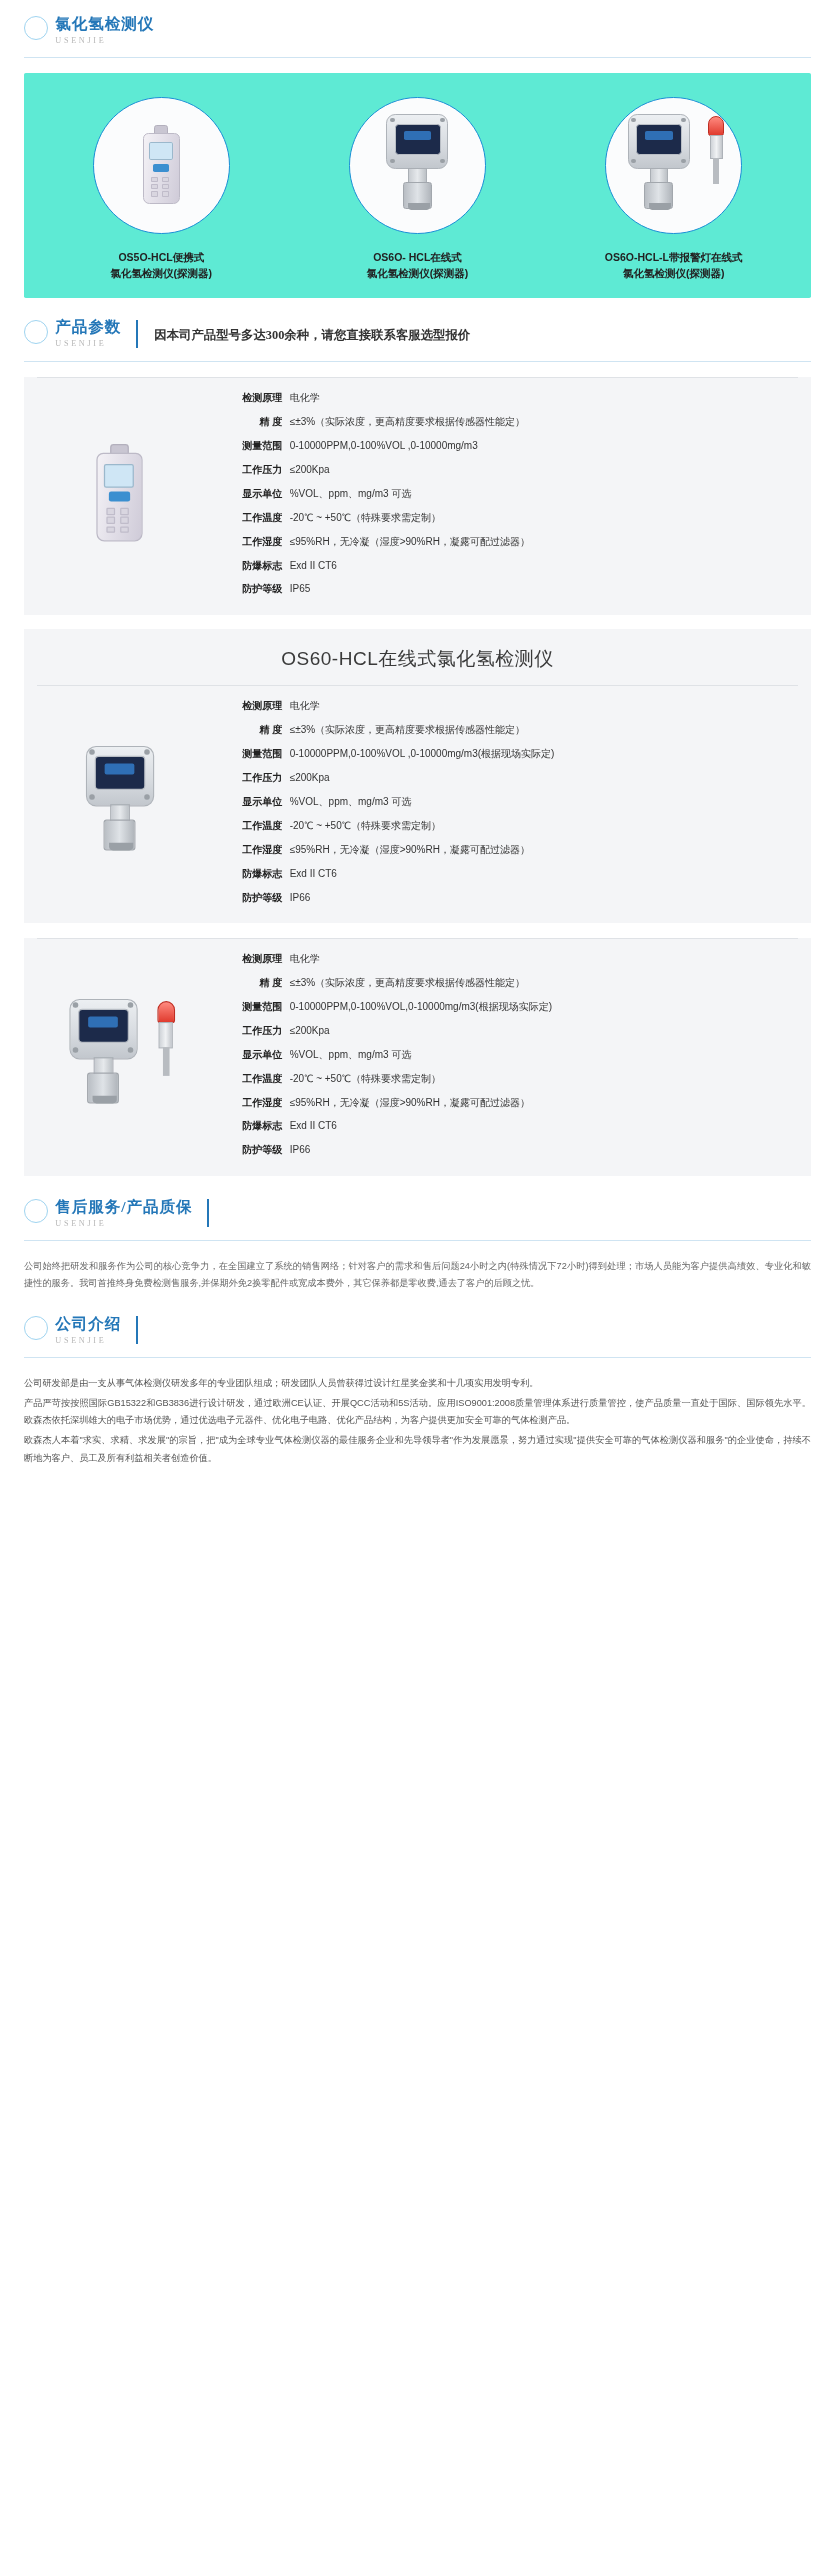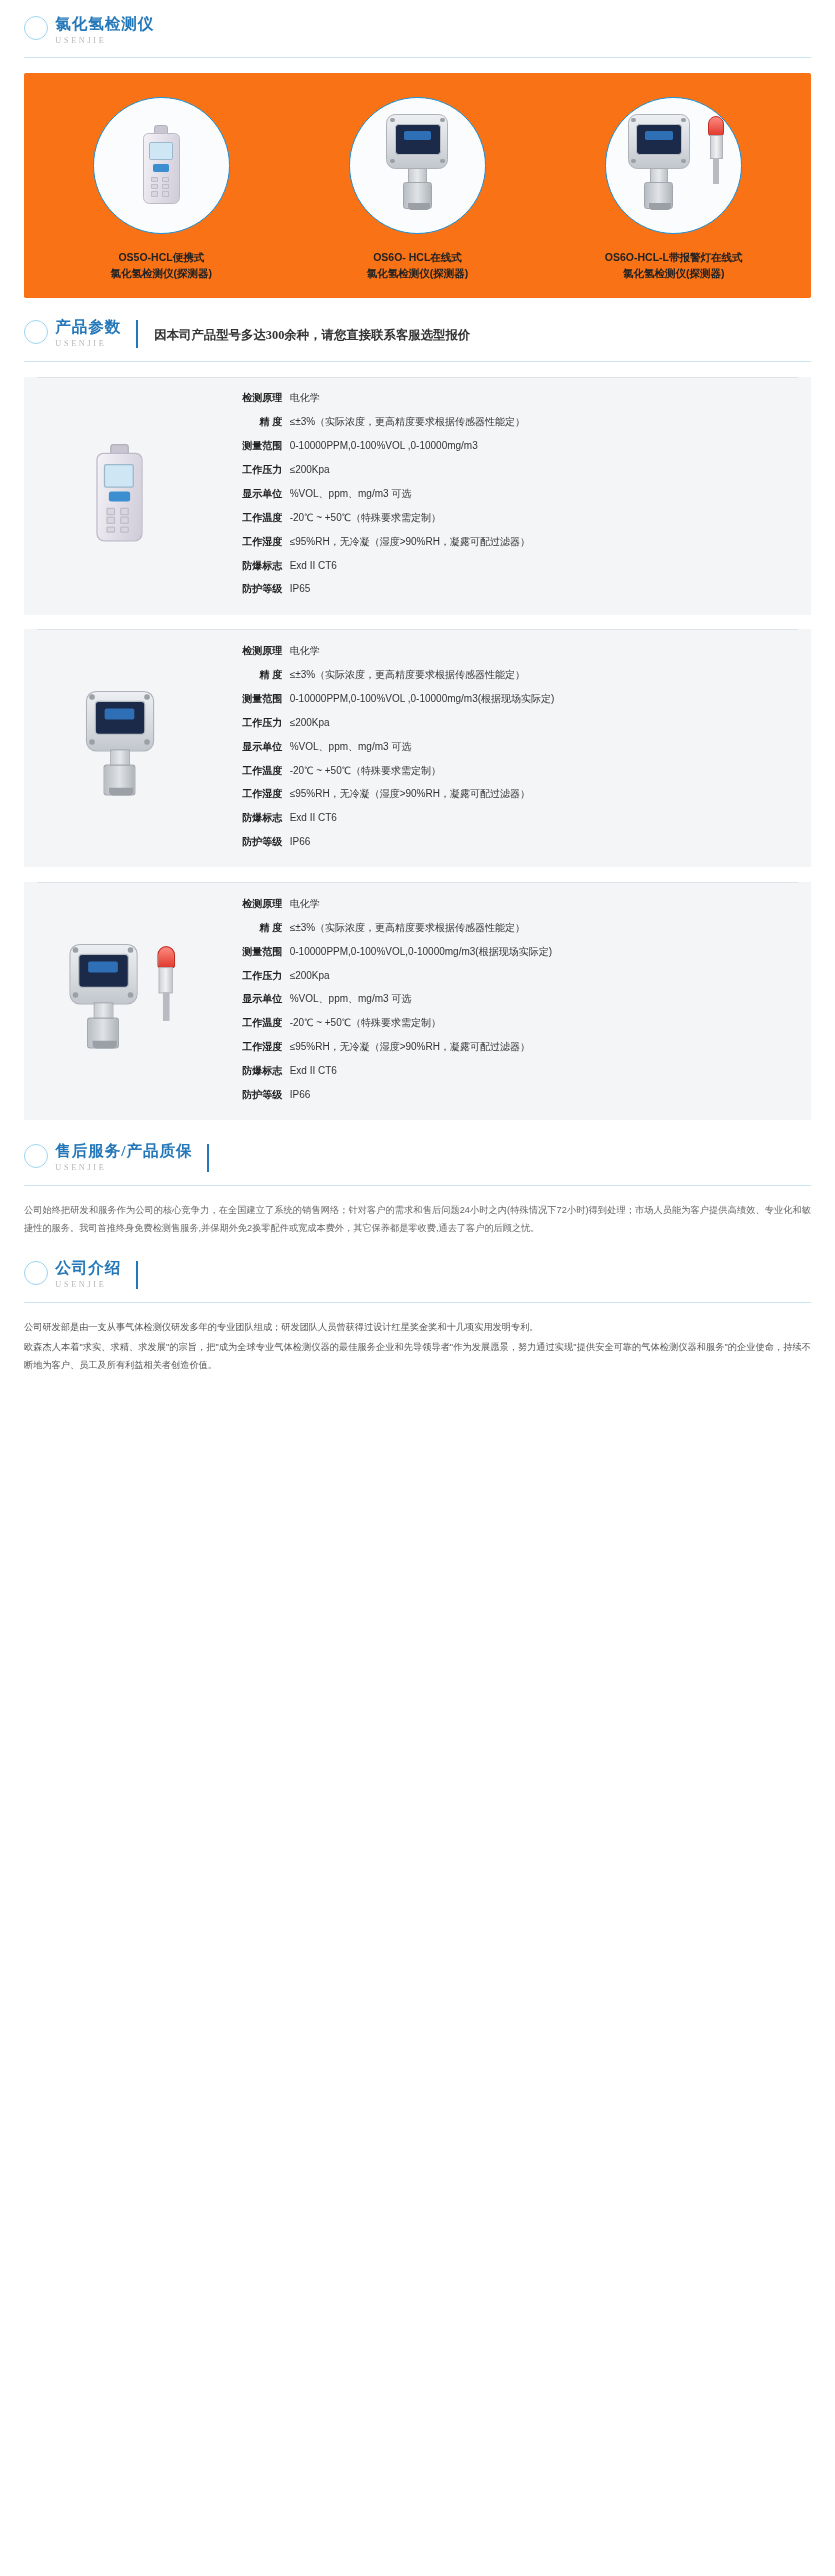--- a/index.html
+++ b/index.html
@@ -56,21 +56,21 @@
     padding-top: 3.7px;
   }
   .hr-blue {
     height: 0.9px;
     background: #cfe4f2;
     margin: 7.3px 24px 0 24px;
   }
 
   
   .trio-wrap {
-    background: #f97316;
+    background: #5eead4;
     margin: 14.7px 24px 0 24px;
     padding: 24px 9.2px 16.5px 9.2px;
     border-radius: 1.8px;
   }
   .trio {
     display: flex;
     justify-content: space-around;
     align-items: flex-start;
   }
   .trio-item { width: 220px; text-align: center; }
@@ -444,20 +444,21 @@
         <tr>
           <td class="spec-key">防护等级</td>
           <td class="spec-val">IP65</td>
         </tr>
       </tbody>
         </table>
     </div>
   </div>
 
   <div class="card">
+    <div class="card-title">OS60-HCL在线式氯化氢检测仪</div>
     <div class="card-divider"></div>
     <div class="card-body">
       <div class="card-img">
         <div class="dev online" style="transform:scale(1.1)">
           <div class="on-head"></div>
           <div class="on-face">
               <b></b>
             </div>
           <div class="on-bolt" style="left:9.2px;top:7.3px"></div>
           <div class="on-bolt" style="left:59px;top:7.3px"></div>
@@ -590,17 +591,18 @@
     <div class="sec-circle"></div>
     <div class="sec-textblock">
       <div class="sec-title">公司介绍</div>
       <div class="sec-sub">USENJIE</div>
     </div>
     <div class="sec-vrule"></div>
   </div>
   <div class="hr-blue"></div>
   <div class="company-box">
     <p>公司研发部是由一支从事气体检测仪研发多年的专业团队组成；研发团队人员曾获得过设计红星奖金奖和十几项实用发明专利。</p>
+    <p>产品严苛按按照国际GB15322和GB3836进行设计研发，通过欧洲CE认证、开展QCC活动和5S活动。应用ISO9001:2008质量管理体系进行质量管控，使产品质量一直处于国际、国际领先水平。欧森杰依托深圳雄大的电子市场优势，通过优选电子元器件、优化电子电路、优化产品结构，为客户提供更加安全可靠的气体检测产品。</p>
     <p>欧森杰人本着"求实、求精、求发展"的宗旨，把"成为全球专业气体检测仪器的最佳服务企业和先导领导者"作为发展愿景，努力通过实现"提供安全可靠的气体检测仪器和服务"的企业使命，持续不断地为客户、员工及所有利益相关者创造价值。</p>
   </div>
 
 </div>
 
 
 </body></html>

